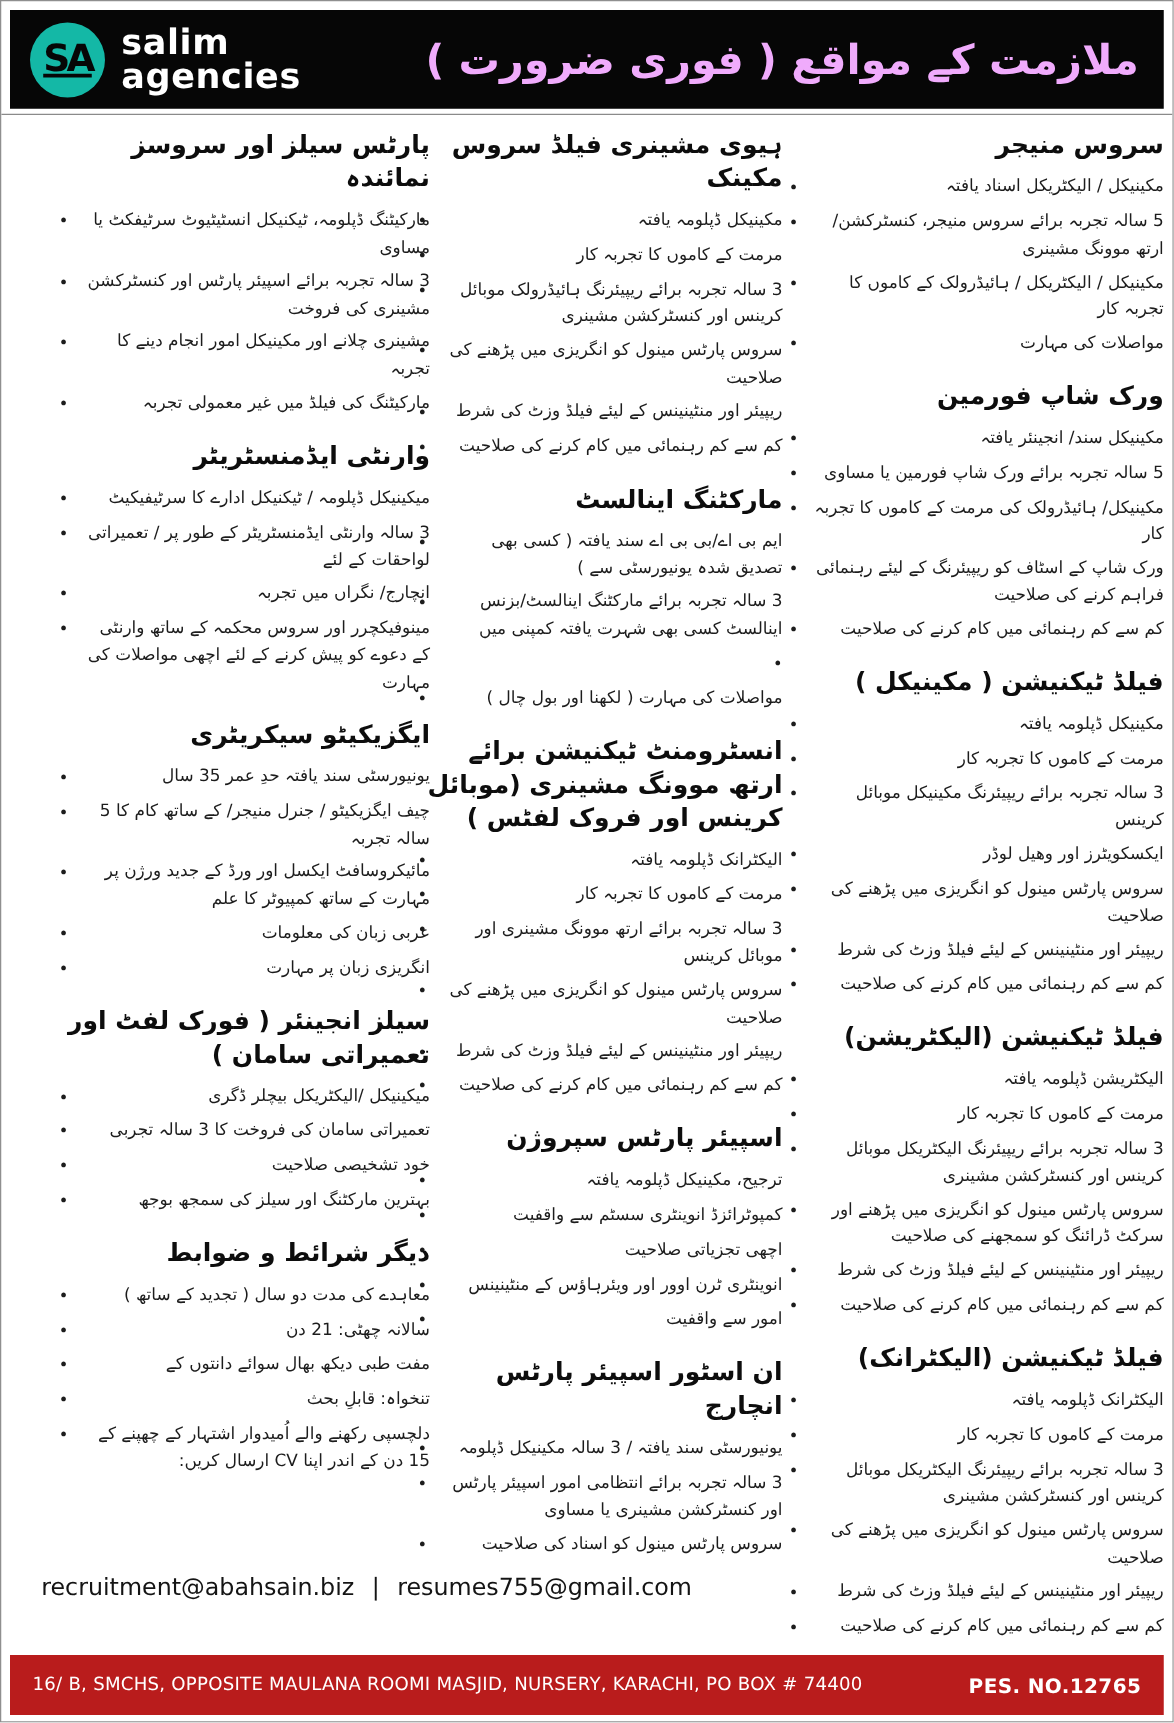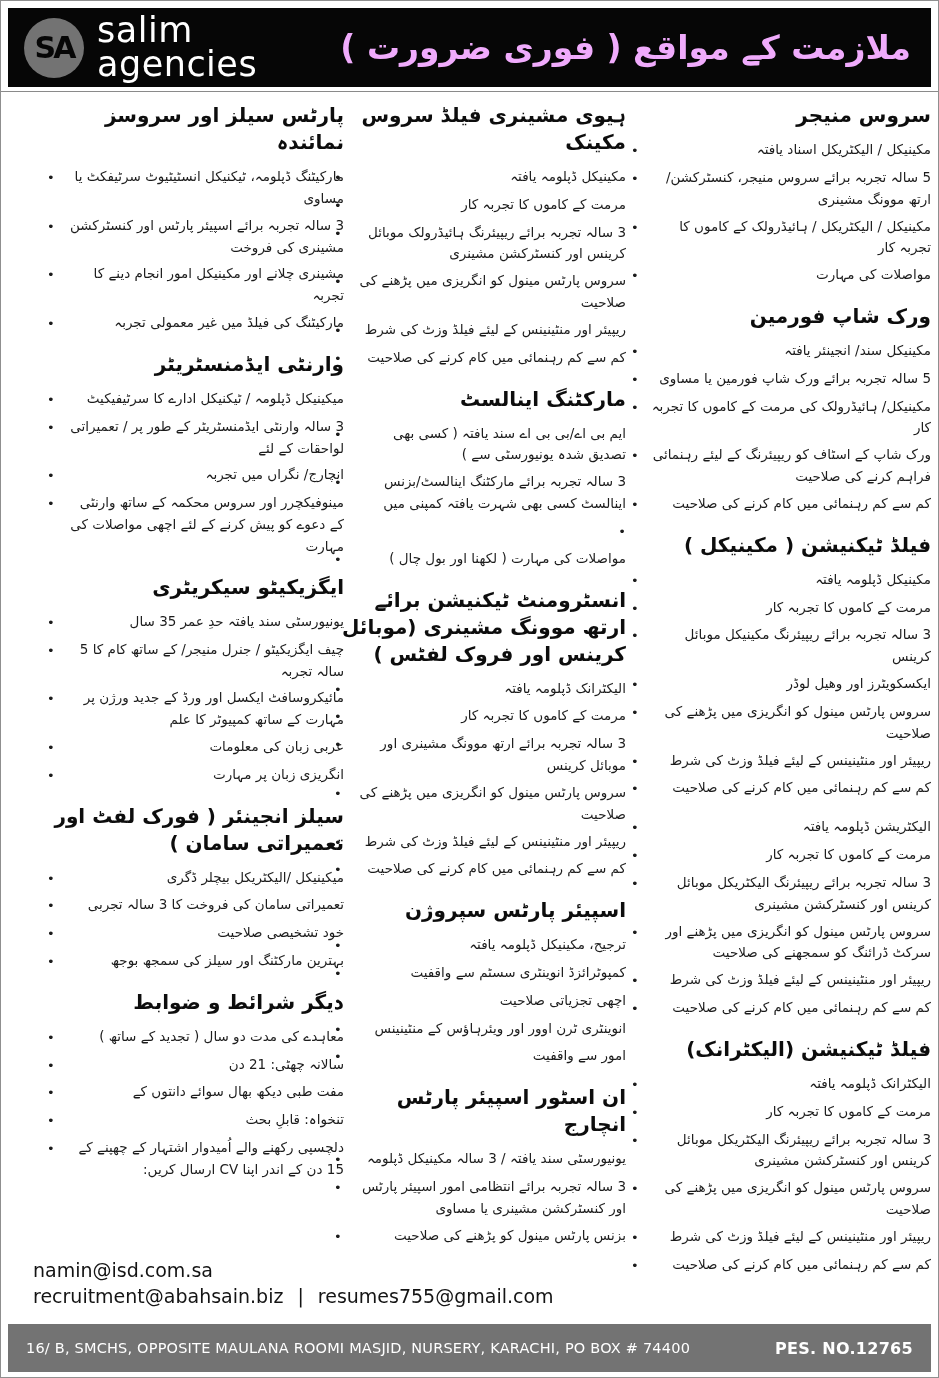--- a/index.html
+++ b/index.html
@@ -9,25 +9,25 @@
     font-family:"DejaVu Sans",sans-serif;overflow:hidden;
   }
   
   .header{
     position:absolute;left:7px;top:7px;right:7px;height:79px;background:#060606;
     display:flex;align-items:center;justify-content:space-between;
     padding:0 20px 0 16px;box-sizing:border-box;
   }
   .brand{display:flex;align-items:center;gap:13px;}
   .logo{
-    width:60px;height:60px;border-radius:50%;background:#737373;color:#060606;
+    width:60px;height:60px;border-radius:50%;background:#14b8a6;color:#060606;
     display:flex;align-items:center;justify-content:center;
-    font-weight:bold;font-size:30px;letter-spacing:-3px;
-  }
-  .wordmark{color:#ffffff;font-weight:normal;font-size:35px;line-height:0.95;letter-spacing:0.5px;}
+    font-weight:bold;font-size:30px;letter-spacing:-3px;text-decoration:underline;
+  }
+  .wordmark{color:#ffffff;font-weight:bold;font-size:28px;line-height:0.95;letter-spacing:0.5px;}
   .urdu-title{color:#f0abfc;font-size:33px;font-weight:bold;direction:rtl;white-space:nowrap;}
   .header-rule{position:absolute;left:0;right:0;top:90px;height:1px;background:#8a8a8a;}
   
   .col{position:absolute;top:99px;direction:rtl;text-align:right;}
   .col-right{left:630px;width:300px;}
   .col-mid{left:333px;width:292px;}
   .col-left{left:30px;width:297px;margin-left:16px;}
   .job{margin:0 0 16px;}
   .job-title{
     font-size:20px;font-weight:bold;color:#0d0d0d;margin:12px 0 10px;line-height:1.35;
@@ -36,21 +36,21 @@
   .bullet{display:flex;align-items:flex-start;gap:10px;margin:0 0 5px;}
   .btxt{flex:1;font-size:13.5px;line-height:1.62;color:#1c1c1c;}
   .dot{font-size:13px;line-height:1.6;padding-top:2px;color:#1c1c1c;}
   
   .contact{
     position:absolute;left:32px;top:1256px;direction:ltr;text-align:left;
     font-size:19px;color:#141414;line-height:1.38;
   }
   .contact .sep{margin:0 14px;}
   .footer{
-    position:absolute;left:7px;right:7px;top:1323px;height:48px;background:#737373;
+    position:absolute;left:7px;right:7px;top:1323px;height:48px;background:#b91c1c;
     color:#ffffff;display:flex;align-items:center;justify-content:space-between;
     padding:0 18px;box-sizing:border-box;
   }
   .address{font-size:14.5px;letter-spacing:0.2px;}
   .pes{font-size:16px;font-weight:bold;letter-spacing:0.3px;text-align:center;}
 </style>
 </head>
 <body>
 
 <div class="page">
@@ -135,20 +135,21 @@
         <div class="bullet">
           <span class="btxt">ریپیئر اور منٹینینس کے لیئے فیلڈ وزٹ کی شرط</span>
           <span class="dot">•</span>
         </div>
         <div class="bullet">
           <span class="btxt">کم سے کم رہنمائی میں کام کرنے کی صلاحیت</span>
           <span class="dot">•</span>
         </div>
       </section>
       <section class="job">
+        <h2 class="job-title">فیلڈ ٹیکنیشن (الیکٹریشن)</h2>
         <div class="bullet">
           <span class="btxt">الیکٹریشن ڈپلومہ یافتہ</span>
           <span class="dot">•</span>
         </div>
         <div class="bullet">
           <span class="btxt">مرمت کے کاموں کا تجربہ کار</span>
           <span class="dot">•</span>
         </div>
         <div class="bullet">
           <span class="btxt">3 سالہ تجربہ برائے ریپیئرنگ الیکٹریکل موبائل کرینس اور کنسٹرکشن مشینری</span>
@@ -295,21 +296,21 @@
         <h2 class="job-title">ان اسٹور اسپیئر پارٹس انچارج</h2>
         <div class="bullet">
           <span class="btxt">یونیورسٹی سند یافتہ / 3 سالہ مکینیکل ڈپلومہ</span>
           <span class="dot">•</span>
         </div>
         <div class="bullet">
           <span class="btxt">3 سالہ تجربہ برائے انتظامی امور اسپیئر پارٹس اور کنسٹرکشن مشینری یا مساوی</span>
           <span class="dot">•</span>
         </div>
         <div class="bullet">
-          <span class="btxt">بزنس پارٹس مینول کو پڑھنے کی صلاحیت</span>
+          <span class="btxt">سروس پارٹس مینول کو اسناد کی صلاحیت</span>
           <span class="dot">•</span>
         </div>
       </section>
     </div>
   <div class="col col-left">
       <section class="job">
         <h2 class="job-title">پارٹس سیلز اور سروسز نمائندہ</h2>
         <div class="bullet">
           <span class="btxt">مارکیٹنگ ڈپلومہ، ٹیکنیکل انسٹیٹیوٹ سرٹیفکٹ یا مساوی</span>
           <span class="dot">•</span>
@@ -407,21 +408,20 @@
           <span class="dot">•</span>
         </div>
         <div class="bullet">
           <span class="btxt">دلچسپی رکھنے والے اُمیدوار اشتہار کے چھپنے کے 15 دن کے اندر اپنا CV ارسال کریں:</span>
           <span class="dot">•</span>
         </div>
       </section>
     </div>
 
   <div class="contact">
-    <div>namin@isd.com.sa</div>
     <div>
       <span>recruitment@abahsain.biz</span><span class="sep">|</span><span>resumes755@gmail.com</span>
     </div>
   </div>
 
   <div class="footer">
     <div class="address">16/ B, SMCHS, OPPOSITE MAULANA ROOMI MASJID, NURSERY, KARACHI, PO BOX # 74400</div>
     <div class="pes">PES. NO.12765</div>
   </div>
 

